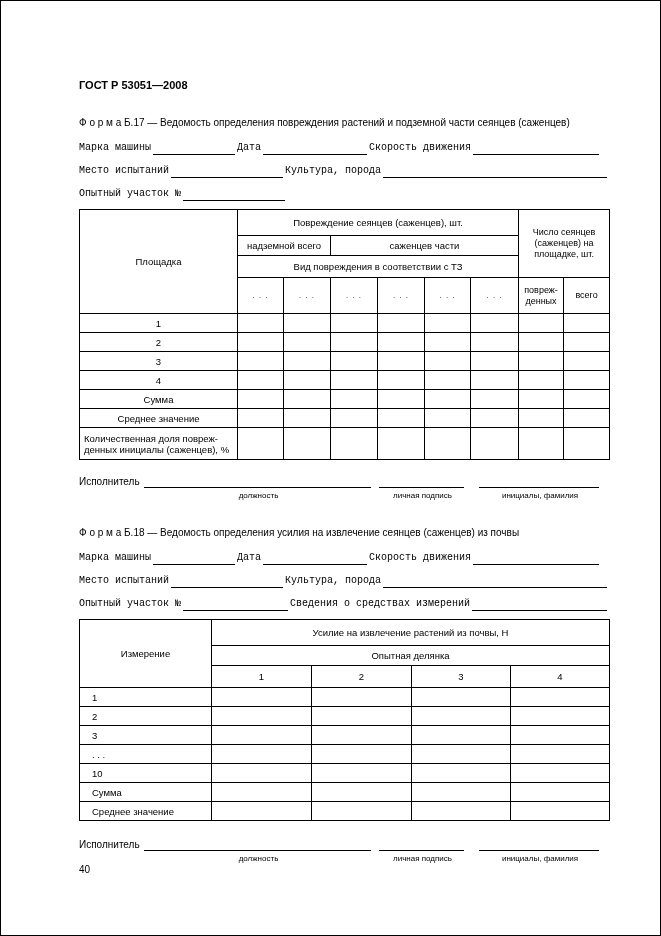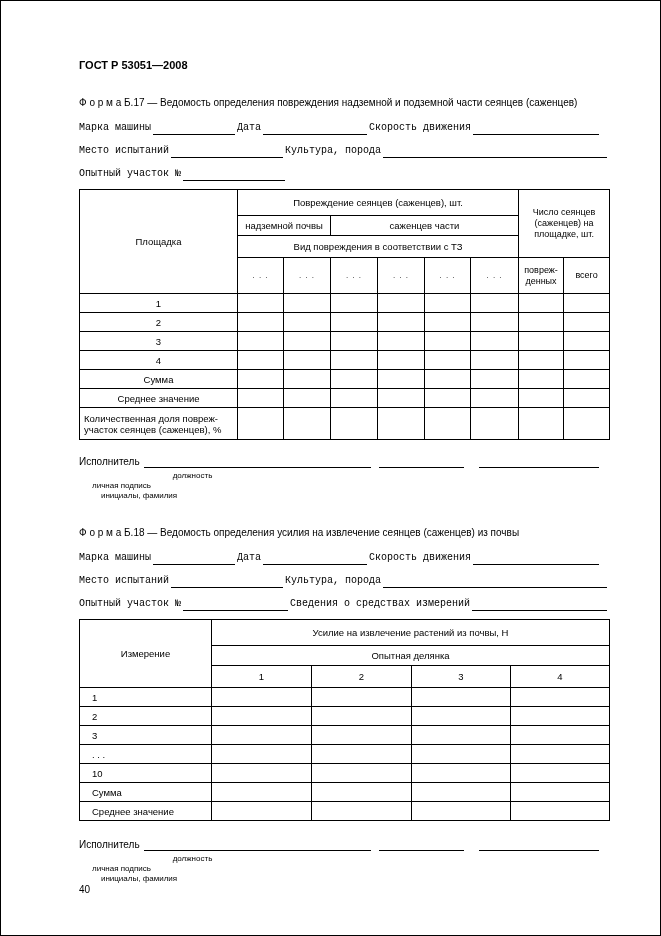--- a/index.html
+++ b/index.html
@@ -1,17 +1,17 @@
 <!DOCTYPE html>
 <html><head>
 <meta charset="utf-8">
 <style>
   * { margin:0; padding:0; box-sizing:border-box; }
   body { background:#ffffff; font-family:"Liberation Sans", sans-serif; color:#000; }
-  .page { width:661px; height:936px; background:#fff; border:1px solid #000; padding:58px 51px 0 78px; overflow:hidden; }
+  .page { width:661px; height:936px; background:#fff; border:1px solid #000; padding:78px 51px 0 78px; overflow:hidden; }
 
   .doc-code { font-size:11px; font-weight:bold; margin-bottom:26px; }
   .form-title { font-size:10px; margin-bottom:12px; }
 
   .frow { display:flex; align-items:flex-end; font-size:10px; line-height:15px; margin-bottom:8px; white-space:nowrap;font-family:Liberation Mono, monospace; }
   .frow .lbl { flex:none; }
   .blank { border-bottom:1px solid #000; height:13px; flex:none; margin:0 2px; }
   .fill { flex:1 1 auto; }
   .w82{width:82px} .w104{width:104px} .w126{width:126px} .w112{width:112px} .w105{width:105px} .w102{width:102px}
 
@@ -24,36 +24,36 @@
   td.pre { white-space:pre-line; }
   td.tl { text-align:left; padding-left:4px; }
   td.tl12 { text-align:left; padding-left:12px; }
 
   .exec { margin-top:14px; }
   .exec-row { display:flex; align-items:center; font-size:10px; line-height:15px; }
   .exec-row .lbl { flex:none; margin-right:4px; }
   .exec .blank { margin:0; }
   .eb1{width:227px} .eb2{width:85px} .eb3{width:120px}
   .gap8{width:8px; flex:none} .gap15{width:15px; flex:none} .sp66{width:66px; flex:none}
-  .exec-sub { display:flex; font-size:8px; line-height:10px; margin-top:2px;flex-direction:column; }
+  .exec-sub { display:flex; font-size:8px; line-height:10px; margin-top:2px; }
   .sub { flex:none; text-align:center; }
   .s1{width:227px} .s2{width:85px} .s3{width:120px}
 
   .sect2 { margin-top:26px; }
   .exec2 { margin-top:16px; }
   .page-num { font-size:10px; }
 </style>
 </head>
 <body>
 
 <div class="page">
 
   <div class="doc-code">ГОСТ Р 53051—2008</div>
 
-  <div class="form-title">Ф о р м а   Б.17 — Ведомость определения повреждения надземной и подземной части сеянцев (саженцев)</div>
+  <div class="form-title">Ф о р м а   Б.17 — Ведомость определения повреждения растений и подземной части сеянцев (саженцев)</div>
 
   <div class="frow">
     <span class="lbl">Марка машины</span>
     <span class="blank w82"></span>
     <span class="lbl">Дата</span>
     <span class="blank w104"></span>
     <span class="lbl">Скорость движения</span>
     <span class="blank w126"></span>
   </div>
   <div class="frow">
@@ -79,21 +79,21 @@
         <col style="width:45px">
         <col style="width:46px">
     </colgroup>
     <tbody>
         <tr class="rA">
       <td rowspan="4">Площадка</td>
       <td colspan="6">Повреждение сеянцев (саженцев), шт.</td>
       <td colspan="2" rowspan="3" class="small9">Число сеянцев (саженцев) на площадке, шт.</td>
     </tr>
     <tr class="rB">
-      <td colspan="2">надземной почвы</td>
+      <td colspan="2">надземной всего</td>
       <td colspan="4">саженцев части</td>
     </tr>
     <tr class="rC">
       <td colspan="6">Вид повреждения в соответствии с ТЗ</td>
     </tr>
     <tr class="rD">
       <td class="dots">. . .</td>
       <td class="dots">. . .</td>
       <td class="dots">. . .</td>
       <td class="dots">. . .</td>
@@ -164,21 +164,21 @@
           <td></td>
           <td></td>
           <td></td>
           <td></td>
           <td></td>
           <td></td>
           <td></td>
     </tr>
     <tr class="rq">
       <td class="tl pre">Количественная доля повреж-
-участок сеянцев (саженцев), %</td>
+денных инициалы (саженцев), %</td>
       <td></td>
           <td></td>
           <td></td>
           <td></td>
           <td></td>
           <td></td>
           <td></td>
           <td></td>
     </tr>
   </tbody>

